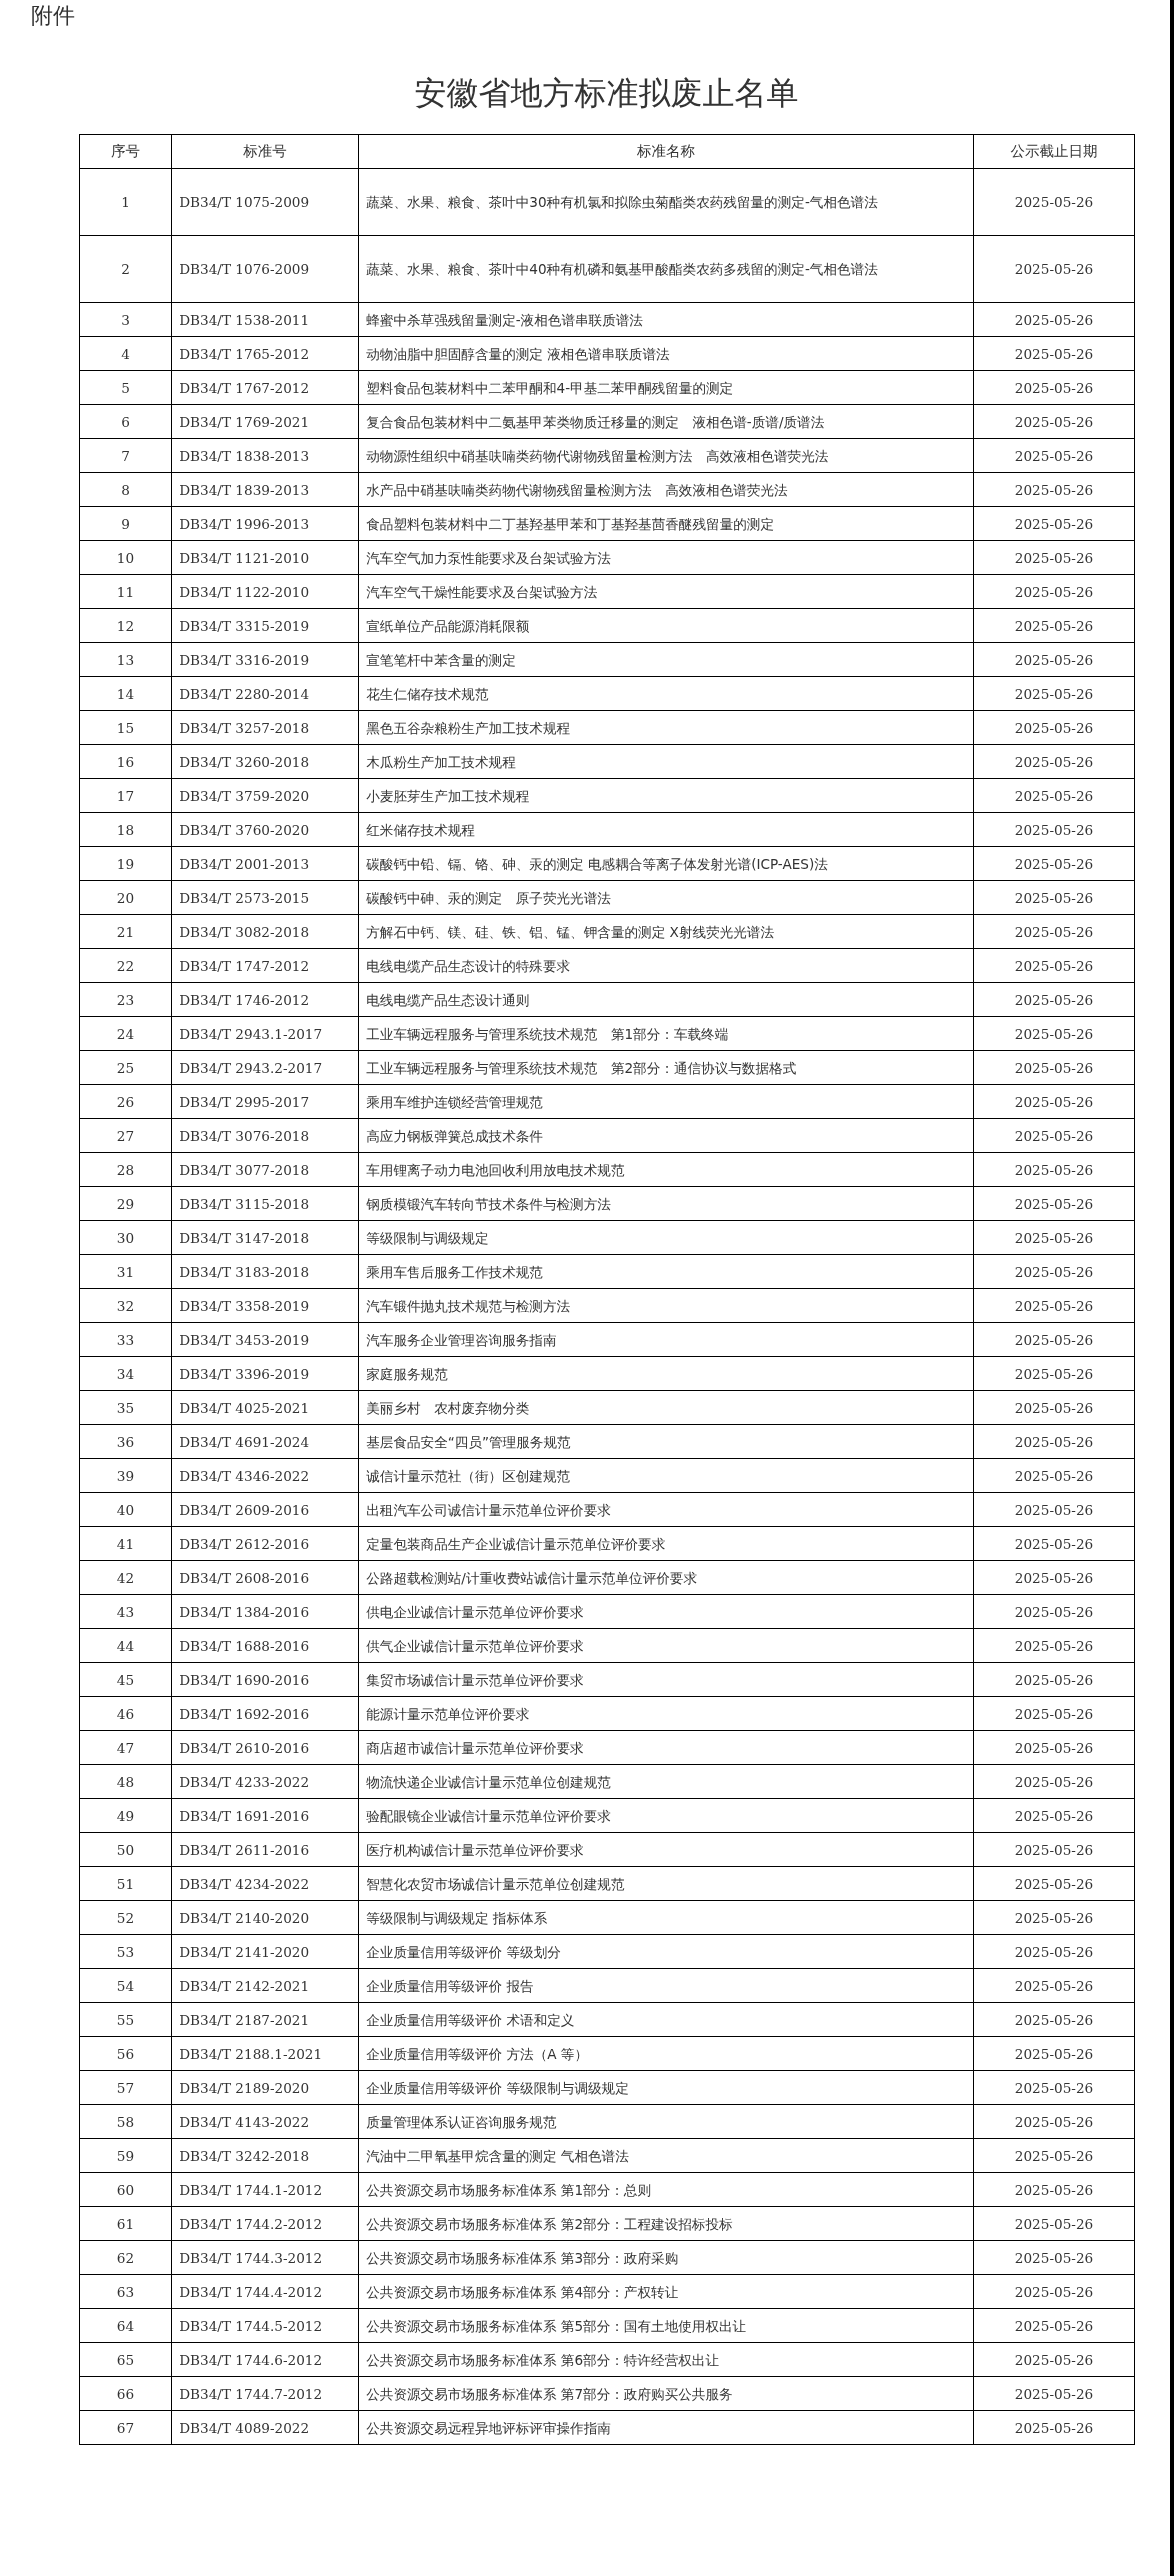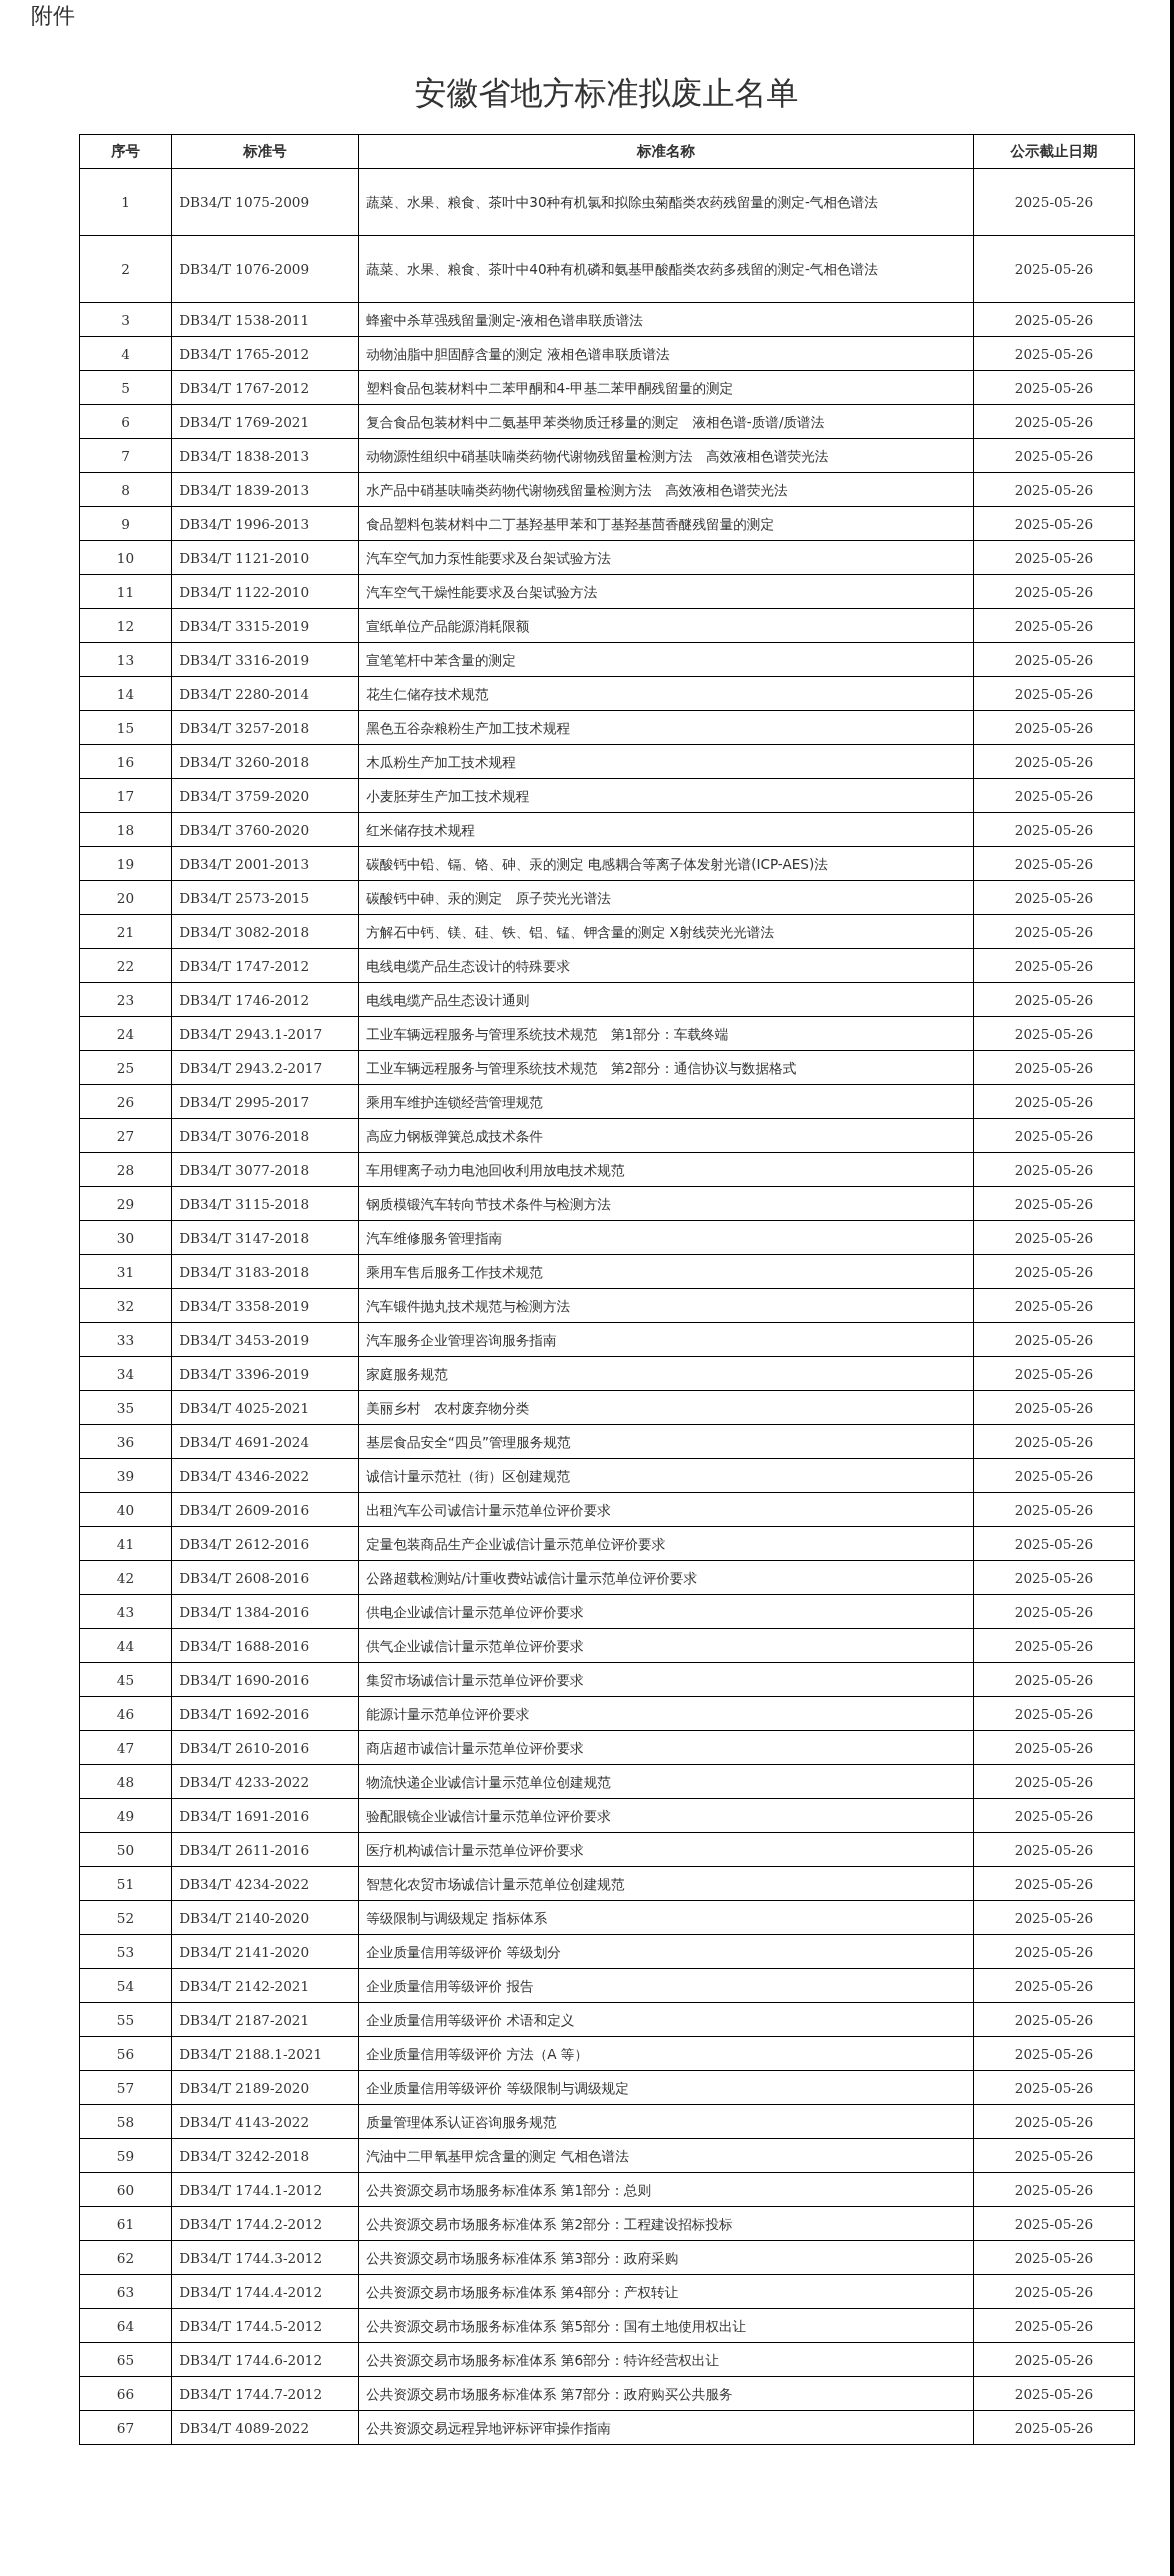--- a/index.html
+++ b/index.html
@@ -56,21 +56,21 @@
     table.std-table td {
       border: 1.4px solid #000000;
       padding: 0 7.2px;
       font-size: 13.6px;
       color: #333333;
       vertical-align: middle;
     }
     table.std-table th {
       height: 33px;
       font-family: "DejaVu Sans", "Liberation Sans", sans-serif;
-      font-weight: bold;
+      font-weight: normal;
       font-size: 14.5px;
       text-align: center;
     }
     table.std-table td {
       height: 33px;
       line-height: 18px;
     }
     table.std-table tr.tall td {
       height: 66px;
       line-height: 33px;
@@ -277,21 +277,21 @@
       </tr>
       <tr>
         <td class="cell-seq">29</td>
         <td class="cell-code">DB34/T 3115-2018</td>
         <td class="cell-name">钢质模锻汽车转向节技术条件与检测方法</td>
         <td class="cell-date">2025-05-26</td>
       </tr>
       <tr>
         <td class="cell-seq">30</td>
         <td class="cell-code">DB34/T 3147-2018</td>
-        <td class="cell-name">汽车维修服务管理指南</td>
+        <td class="cell-name">等级限制与调级规定</td>
         <td class="cell-date">2025-05-26</td>
       </tr>
       <tr>
         <td class="cell-seq">31</td>
         <td class="cell-code">DB34/T 3183-2018</td>
         <td class="cell-name">乘用车售后服务工作技术规范</td>
         <td class="cell-date">2025-05-26</td>
       </tr>
       <tr>
         <td class="cell-seq">32</td>

